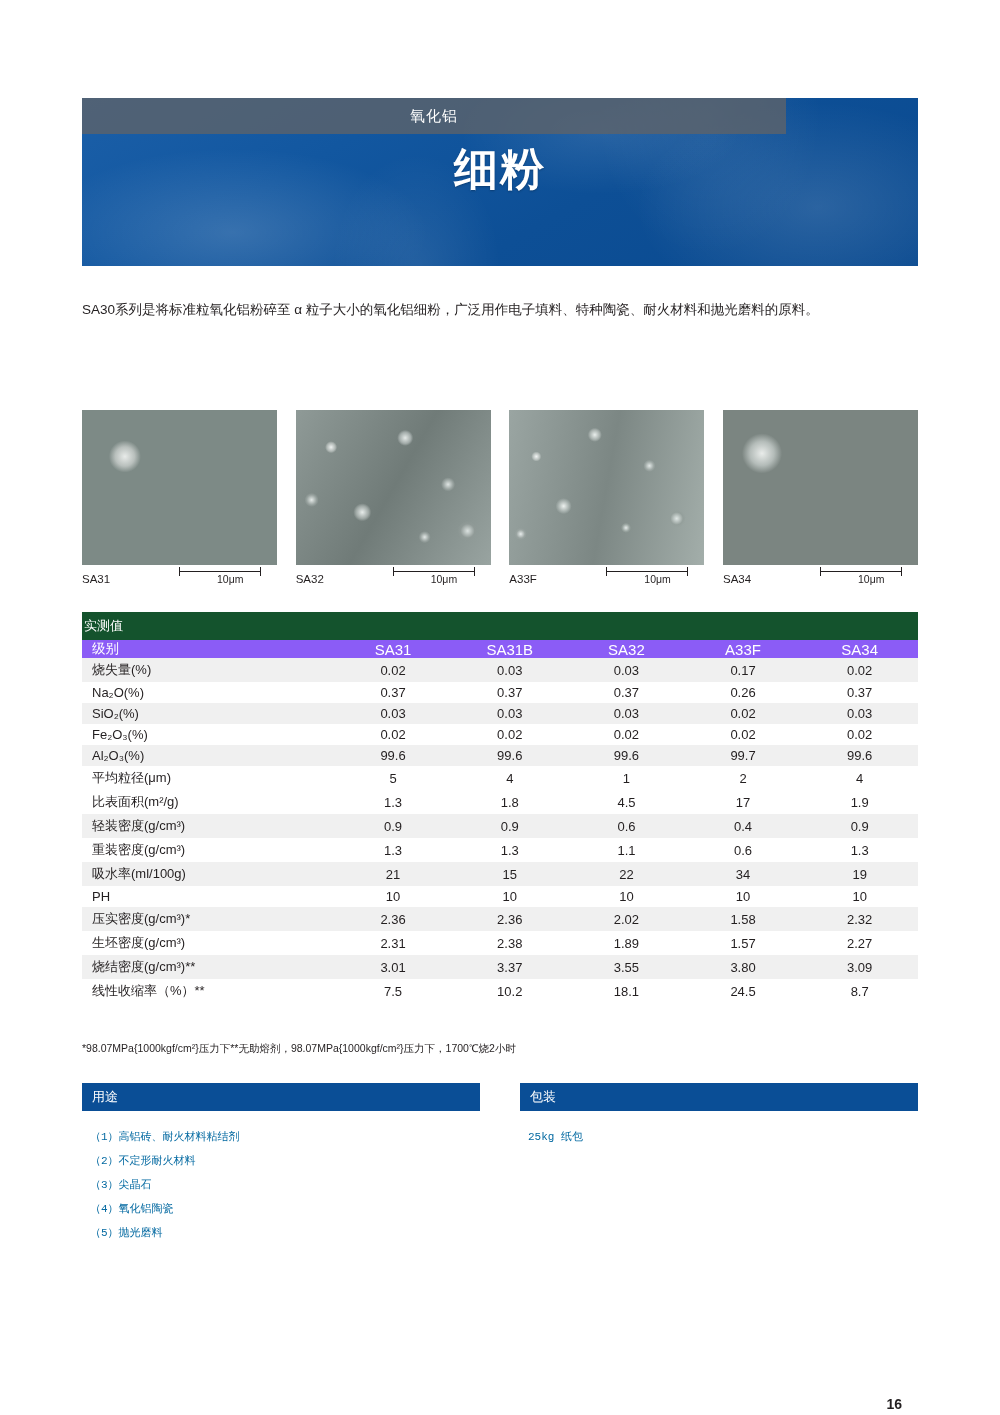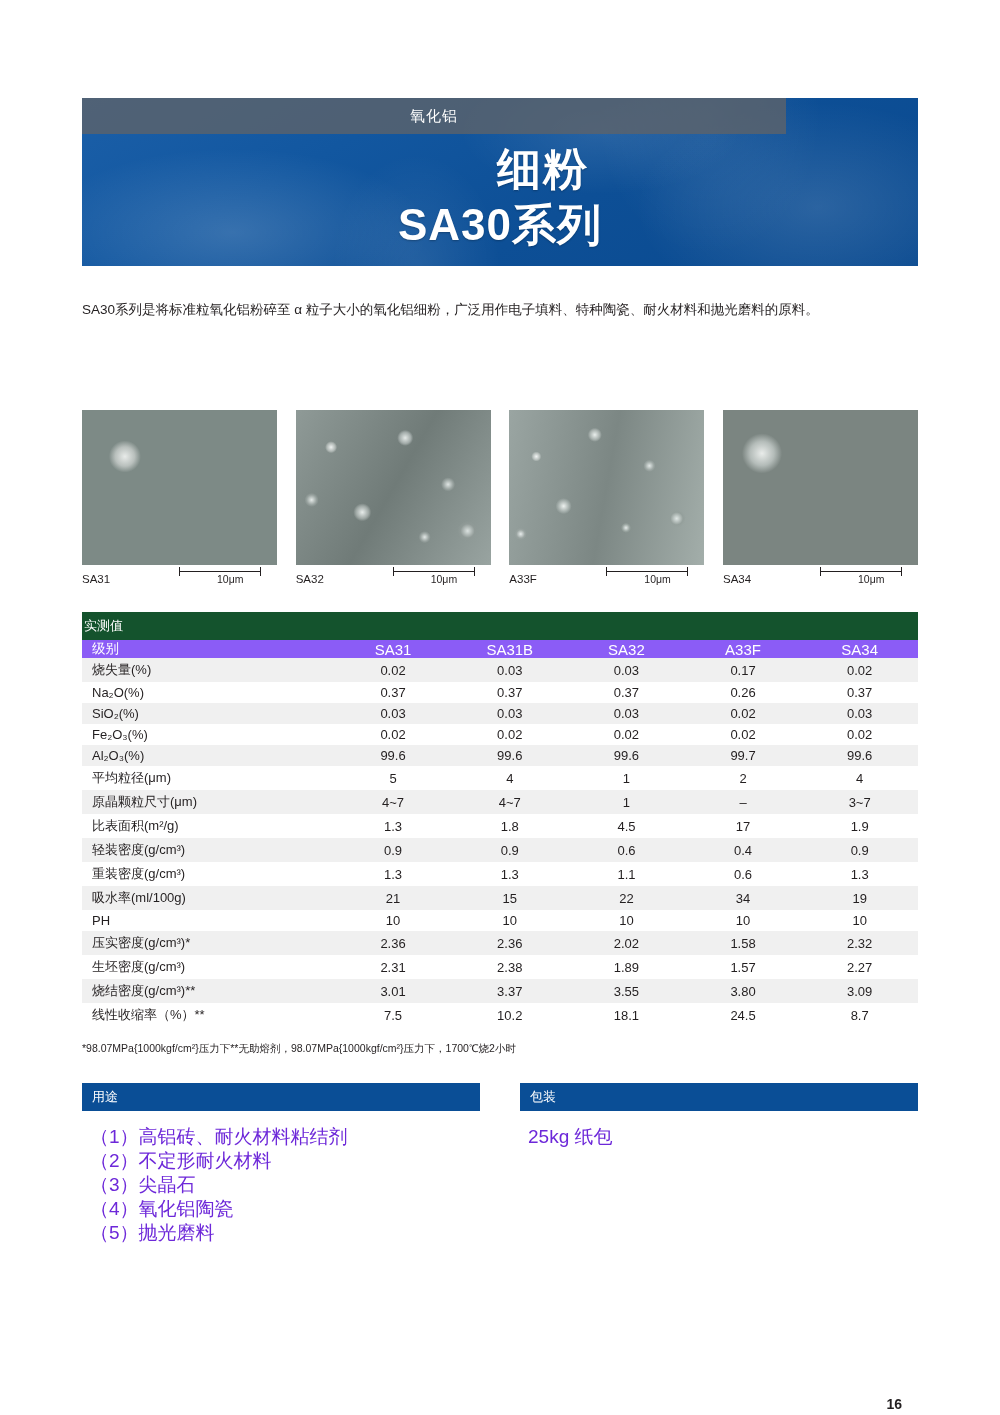--- a/index.html
+++ b/index.html
@@ -60,21 +60,20 @@
     left: 0;
     top: 44px;
     width: 836px;
     text-align: center;
     color: #ffffff;
     font-weight: bold;
     font-size: 44px;
     line-height: 54px;
     letter-spacing: 2px;
     text-shadow: 0 1px 2px rgba(0,0,0,0.25);
-    padding-left: 43px;
   }
   .banner-subtitle {
     position: absolute;
     left: 0;
     top: 100px;
     width: 836px;
     text-align: center;
     color: #ffffff;
     font-weight: bold;
     font-size: 44px;
@@ -266,23 +265,24 @@
   }
   .panel { width: 406px; }
   .panel-title {
     background: #0a4e96;
     color: #ffffff;
     font-size: 13px;
     padding: 5px 10px;
   }
   .panel-body {
     padding: 14px 8px 0 8px;
-    font-size: 19px;
+    font-size: 11px;
     line-height: 24px;
-    color: #6d28d9;
+    color: #0369a1;
+    font-family: Liberation Mono, monospace;
   }
   .panel-body div { white-space: nowrap; }
 
   .page-num {
     position: absolute;
     right: 98px;
     top: 1348px;
     font-size: 14px;
     font-weight: bold;
     color: #231f20;
@@ -291,21 +291,20 @@
 </style>
 </head>
 <body>
 
 <div class="page">
 
   <div class="banner">
     <div class="banner-texture"></div>
     <div class="banner-top">氧化铝</div>
     <div class="banner-title">细粉</div>
-    <div class="banner-subtitle">SA30系列</div>
   </div>
 
   <div class="intro">SA30系列是将标准粒氧化铝粉碎至 α 粒子大小的氧化铝细粉，广泛用作电子填料、特种陶瓷、耐火材料和抛光磨料的原料。</div>
 
   <div class="micros">
     <div class="micro">
       <div class="micro-img m1"></div>
       <div class="micro-caption">SA31</div>
       <div class="micro-scale">
         <div class="bar"></div>
@@ -393,28 +392,20 @@
             <td class="col-val">99.6</td>
           </tr>
           <tr class="even">
             <td class="first col-label">平均粒径(μm)</td>
             <td class="col-val">5</td>
             <td class="col-val">4</td>
             <td class="col-val">1</td>
             <td class="col-val">2</td>
             <td class="col-val">4</td>
           </tr>
-          <tr class="odd">
-            <td class="first col-label">原晶颗粒尺寸(μm)</td>
-            <td class="col-val">4~7</td>
-            <td class="col-val">4~7</td>
-            <td class="col-val">1</td>
-            <td class="col-val">–</td>
-            <td class="col-val">3~7</td>
-          </tr>
           <tr class="even">
             <td class="first col-label">比表面积(m²/g)</td>
             <td class="col-val">1.3</td>
             <td class="col-val">1.8</td>
             <td class="col-val">4.5</td>
             <td class="col-val">17</td>
             <td class="col-val">1.9</td>
           </tr>
           <tr class="odd">
             <td class="first col-label">轻装密度(g/cm³)</td>

